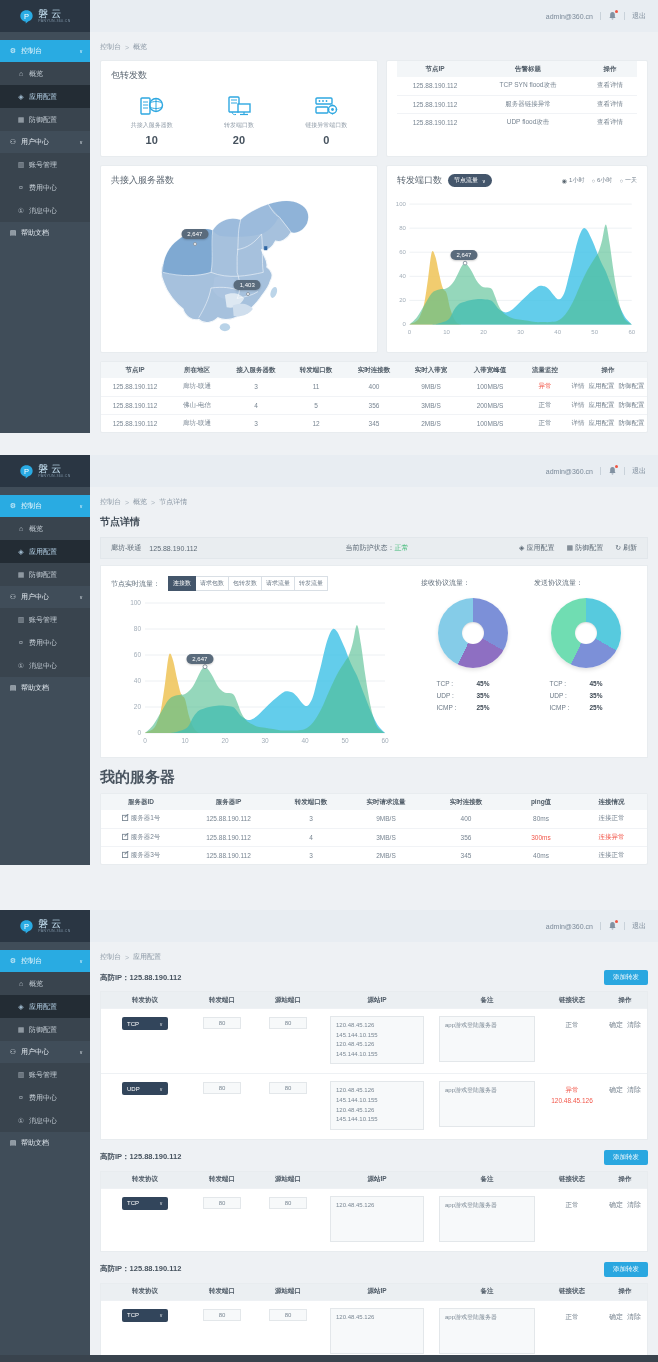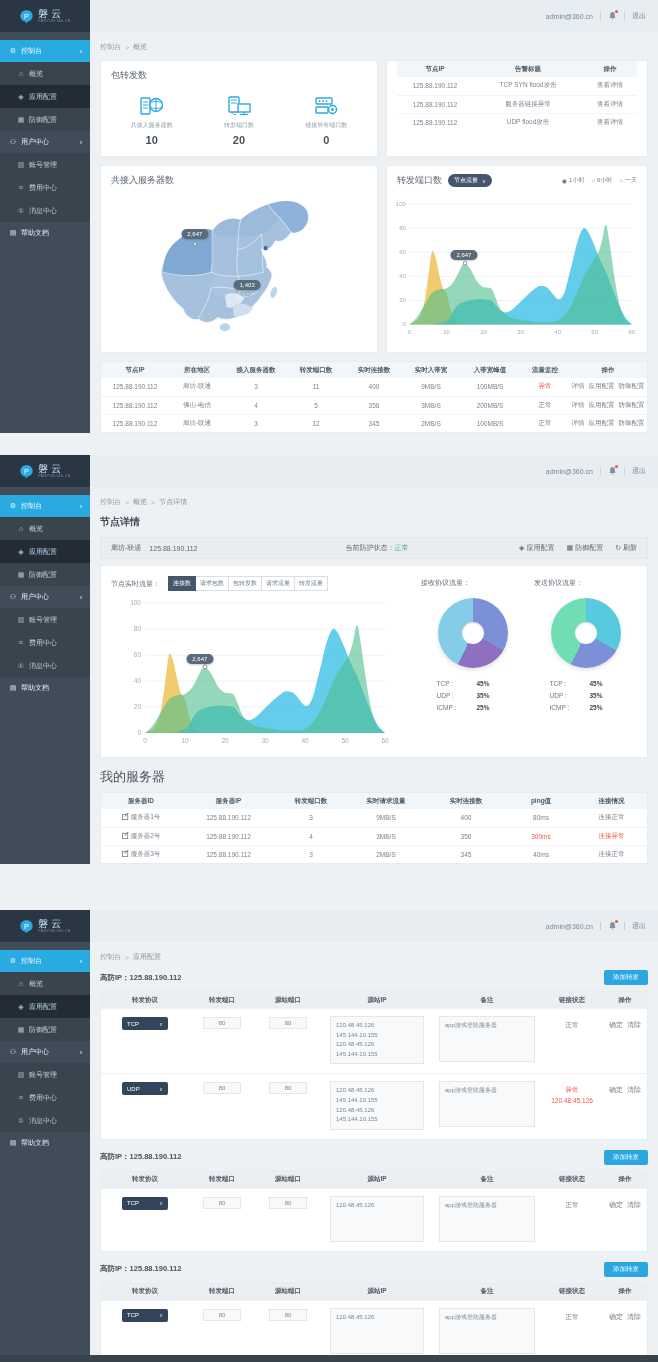--- a/index.html
+++ b/index.html
@@ -71,21 +71,21 @@
   .tab.active{background:#44566b;color:#fff;border-color:#44566b}
   .donut-col{flex:1;padding-top:2px}
   .donut-title{font-size:7px;color:#5f6c79}
   .donut{width:70px;height:70px;border-radius:50%;position:relative;margin:10px auto 12px;box-shadow:0 2px 4px rgba(0,0,0,.12)}
   .donut::after{content:"";position:absolute;inset:24px;background:#fff;border-radius:50%;box-shadow:inset 0 1px 2px rgba(0,0,0,.15)}
   .legend{width:72px;margin:0 auto}
   .legend-row{display:flex;margin:5px 0;font-size:6.5px;color:#6b7885}
   .lg-name{display:inline-block;width:26px;text-align:left}
   .lg-name::after{content:" :"}
   .lg-val{margin-left:14px;font-weight:bold;color:#3f4a55}
-  .section-title{font-size:13px;color:#4a5560;font-weight:normal;margin:10px 0 6px}
+  .section-title{font-size:15px;color:#4a5560;font-weight:bold;margin:10px 0 6px}
   .edit-ic{display:inline-block;vertical-align:-1px;margin-right:2px}
   
   .cfg-head{display:flex;align-items:center;margin:4px 0 6px}
   .cfg-ip{font-size:7.5px;color:#46525e;font-weight:bold}
   .btn-add{margin-left:auto;background:#2aa7e0;color:#fff;border:none;border-radius:2px;padding:3px 9px;font-size:6.5px;cursor:pointer}
   .cfg-table{background:#fff;border:1px solid #e8ecef;margin-bottom:10px}
   .cfg-hrow{display:flex;background:#ebeff2;height:16px;align-items:center;font-weight:bold;color:#4e5a66;font-size:6.5px}
   .cfg-row{display:flex;border-top:1px solid #eef1f4;padding:7px 0 9px;align-items:flex-start}
   .cc{text-align:center}
   .c1{width:88px}.c2{width:66px}.c3{width:66px}.c4{width:112px}.c5{width:108px}.c6{width:62px}.c7{width:44px}

